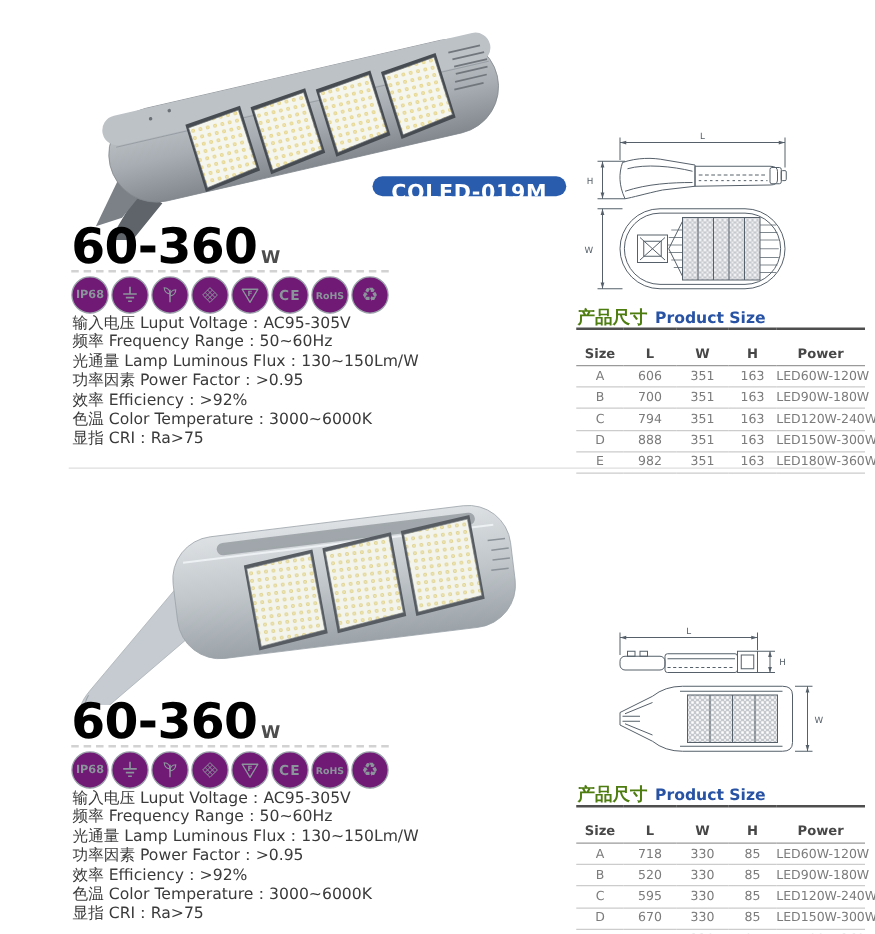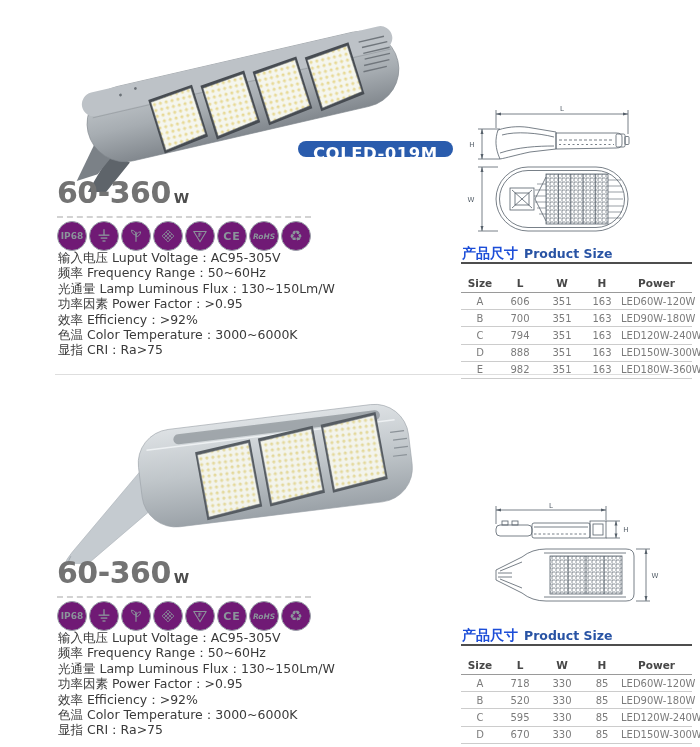--- a/index.html
+++ b/index.html
@@ -10,42 +10,42 @@
   .section-divider{position:absolute;top:374px;left:55px;width:606px;border-top:1px solid #dedede;}
 
   .photo{position:absolute;left:32px;top:6px;width:402px;height:186px;}
   .sec2 .photo{height:178px;}
 
   .badge{position:absolute;left:298px;top:141px;height:16px;padding:0 15px;
          background:#2a5cad;border-radius:14px;color:#fff;font-weight:bold;
          font-size:16.5px;line-height:26px;letter-spacing:.5px;}
 
   .wattage{position:absolute;left:57px;top:175px;white-space:nowrap;}
-  .wattage .num{font-size:30px;font-weight:bold;color:#737373;letter-spacing:-.5px;}
+  .wattage .num{font-size:39px;font-weight:bold;color:#000000;letter-spacing:-.5px;}
   .wattage .unit{font-size:14px;font-weight:bold;color:#4d4d4d;margin-left:3px;}
 
   .dashes{position:absolute;left:57px;top:216px;width:254px;border-top:2px dashed #d2d2d2;}
 
   .icons{position:absolute;left:57px;top:221px;display:flex;gap:2px;}
   .cert{width:30px;height:30px;border:1.6px solid #9aa3a9;border-radius:50%;
         box-sizing:border-box;display:flex;align-items:center;justify-content:center;
         color:#8b949b;flex:0 0 auto;background:#701a75;}
   .cert .t{font-weight:bold;}
   .t-ip68{font-size:9px;} .t-ce{font-size:11px;letter-spacing:1px;}
-  .t-rohs{font-size:7.5px;font-style:italic;} .t-rec{font-size:15px;line-height:1;}
+  .t-rohs{font-size:7.5px;} .t-rec{font-size:15px;line-height:1;}
 
   .specs{position:absolute;left:58px;top:250px;width:340px;}
   .spec-line{font-size:12.5px;line-height:15.4px;color:#3a3a3a;white-space:nowrap;}
 
   .drawing1{position:absolute;left:458px;top:102px;width:212px;height:134px;}
   .drawing2{position:absolute;left:488px;top:120px;width:172px;height:112px;}
 
   .size-title{position:absolute;left:462px;top:243px;white-space:nowrap;}
   .sec2 .size-title{top:245px;}
-  .size-title .zh{font-size:14px;font-weight:bold;color:#1d4ed8;}
+  .size-title .zh{font-size:14px;font-weight:bold;color:#4d7c0f;}
   .size-title .en{font-size:12.5px;font-weight:bold;color:#2853a4;margin-left:6px;margin-top:12px;}
 
   .ptable{position:absolute;left:461px;top:262px;width:231px;border-collapse:collapse;
           table-layout:fixed;}
   .sec2 .ptable{top:264px;}
   .ptable th{font-size:10.5px;font-weight:bold;color:#474747;padding:13px 0 3px 0;
              border-top:2px solid #4e4e4e;border-bottom:1px solid #9a9a9a;text-align:center;}
   .ptable td{font-size:10px;color:#7b7b7b;padding:2.6px 0;text-align:center;
              border-bottom:1px solid #cccccc;white-space:nowrap;}
   svg text{font-family:"DejaVu Sans","Liberation Sans",sans-serif;}

